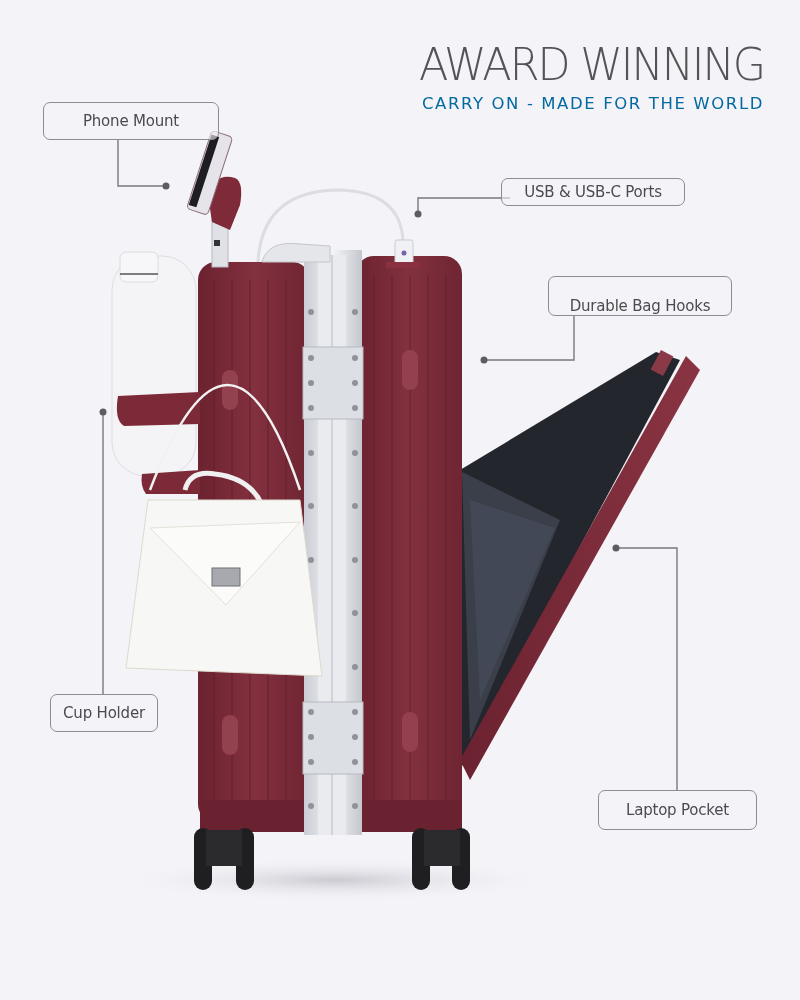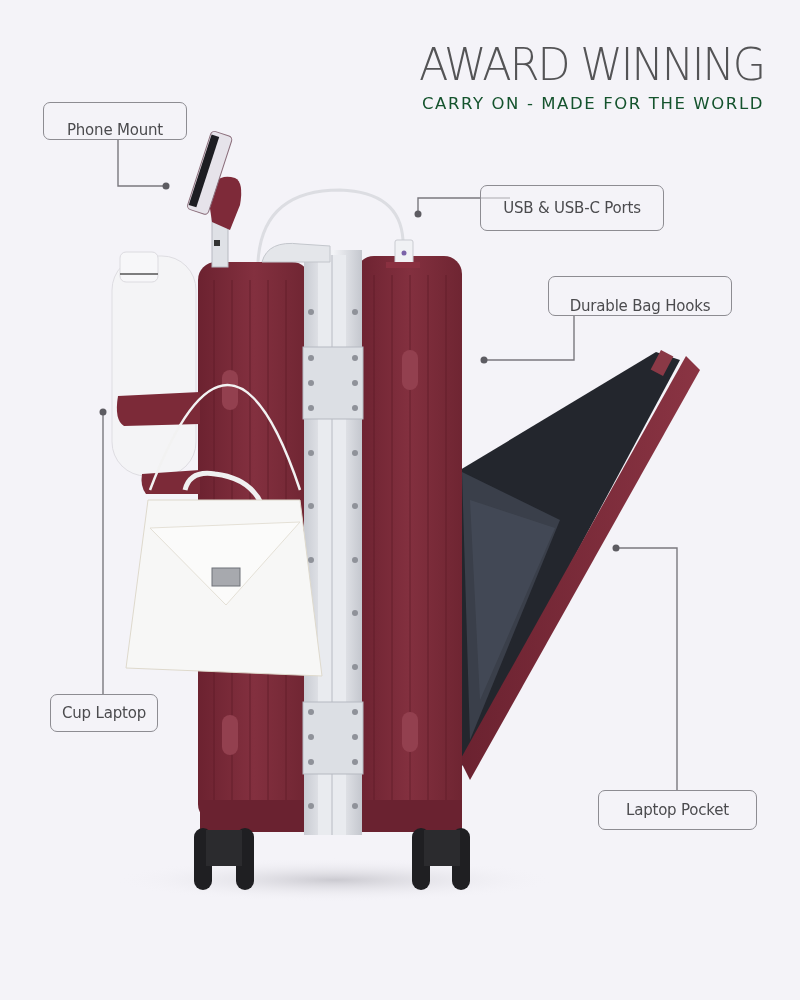--- a/index.html
+++ b/index.html
@@ -14,21 +14,21 @@
     position: absolute; right: 48px; top: 40px; text-align: right;
     color: #545456;
   }
   .headline .title {
     font-family: "DejaVu Sans", sans-serif;
     font-weight: 200; font-size: 43px; letter-spacing: -2px; line-height: 50px;
     transform: scaleY(1.02);
   }
   .headline .subtitle {
     font-family: "DejaVu Sans", sans-serif;
-    font-size: 16.5px; letter-spacing: 1.6px; margin-top: 4px; color: #14532d;
+    font-size: 16.5px; letter-spacing: 1.6px; margin-top: 4px; color: #0369a1;
   }
   .callout {
     position: absolute; border: 1.4px solid #8d8c92; border-radius: 7px;
     background: rgba(244,243,248,0.6); color: #4b4b4e;
     font-family: "DejaVu Sans", sans-serif; font-size: 15px;
     display: flex; align-items: center; justify-content: center;
     box-sizing: border-box; white-space: nowrap; letter-spacing: -0.2px;
   }
   svg.art { position: absolute; left: 0; top: 0; }
   .line { stroke: #79787e; stroke-width: 1.4; fill: none; }
@@ -190,28 +190,28 @@
       <circle class="dot" cx="418" cy="214" r="3.5"></circle>
       <polyline class="line" points="574,316 574,360 484,360"></polyline>
       <circle class="dot" cx="484" cy="360" r="3.5"></circle>
       <polyline class="line" points="103,412 103,694"></polyline>
       <circle class="dot" cx="103" cy="412" r="3.5"></circle>
       <polyline class="line" points="616,548 677,548 677,790"></polyline>
       <circle class="dot" cx="616" cy="548" r="3.5"></circle>
     </g>
   </svg>
 
-  <div class="callout" style="left:43px;top:102px;width:144px;height:38px;align-items:flex-end;">
+  <div class="callout" style="left:43px;top:102px;width:176px;height:38px;">
     <span>Phone Mount</span>
   </div>
-  <div class="callout" style="left:480px;top:178px;width:184px;height:46px;margin-top:7px;">
+  <div class="callout" style="left:501px;top:178px;width:184px;height:28px;">
     <span>USB &amp; USB-C Ports</span>
   </div>
   <div class="callout" style="left:548px;top:276px;width:184px;height:40px;align-items:flex-end;">
     <span>Durable Bag Hooks</span>
   </div>
   <div class="callout" style="left:50px;top:694px;width:108px;height:38px;">
-    <span>Cup Laptop</span>
+    <span>Cup Holder</span>
   </div>
   <div class="callout" style="left:598px;top:790px;width:159px;height:40px;justify-content:center;">
     <span>Laptop Pocket</span>
   </div>
 </div>
 
 </body></html>

